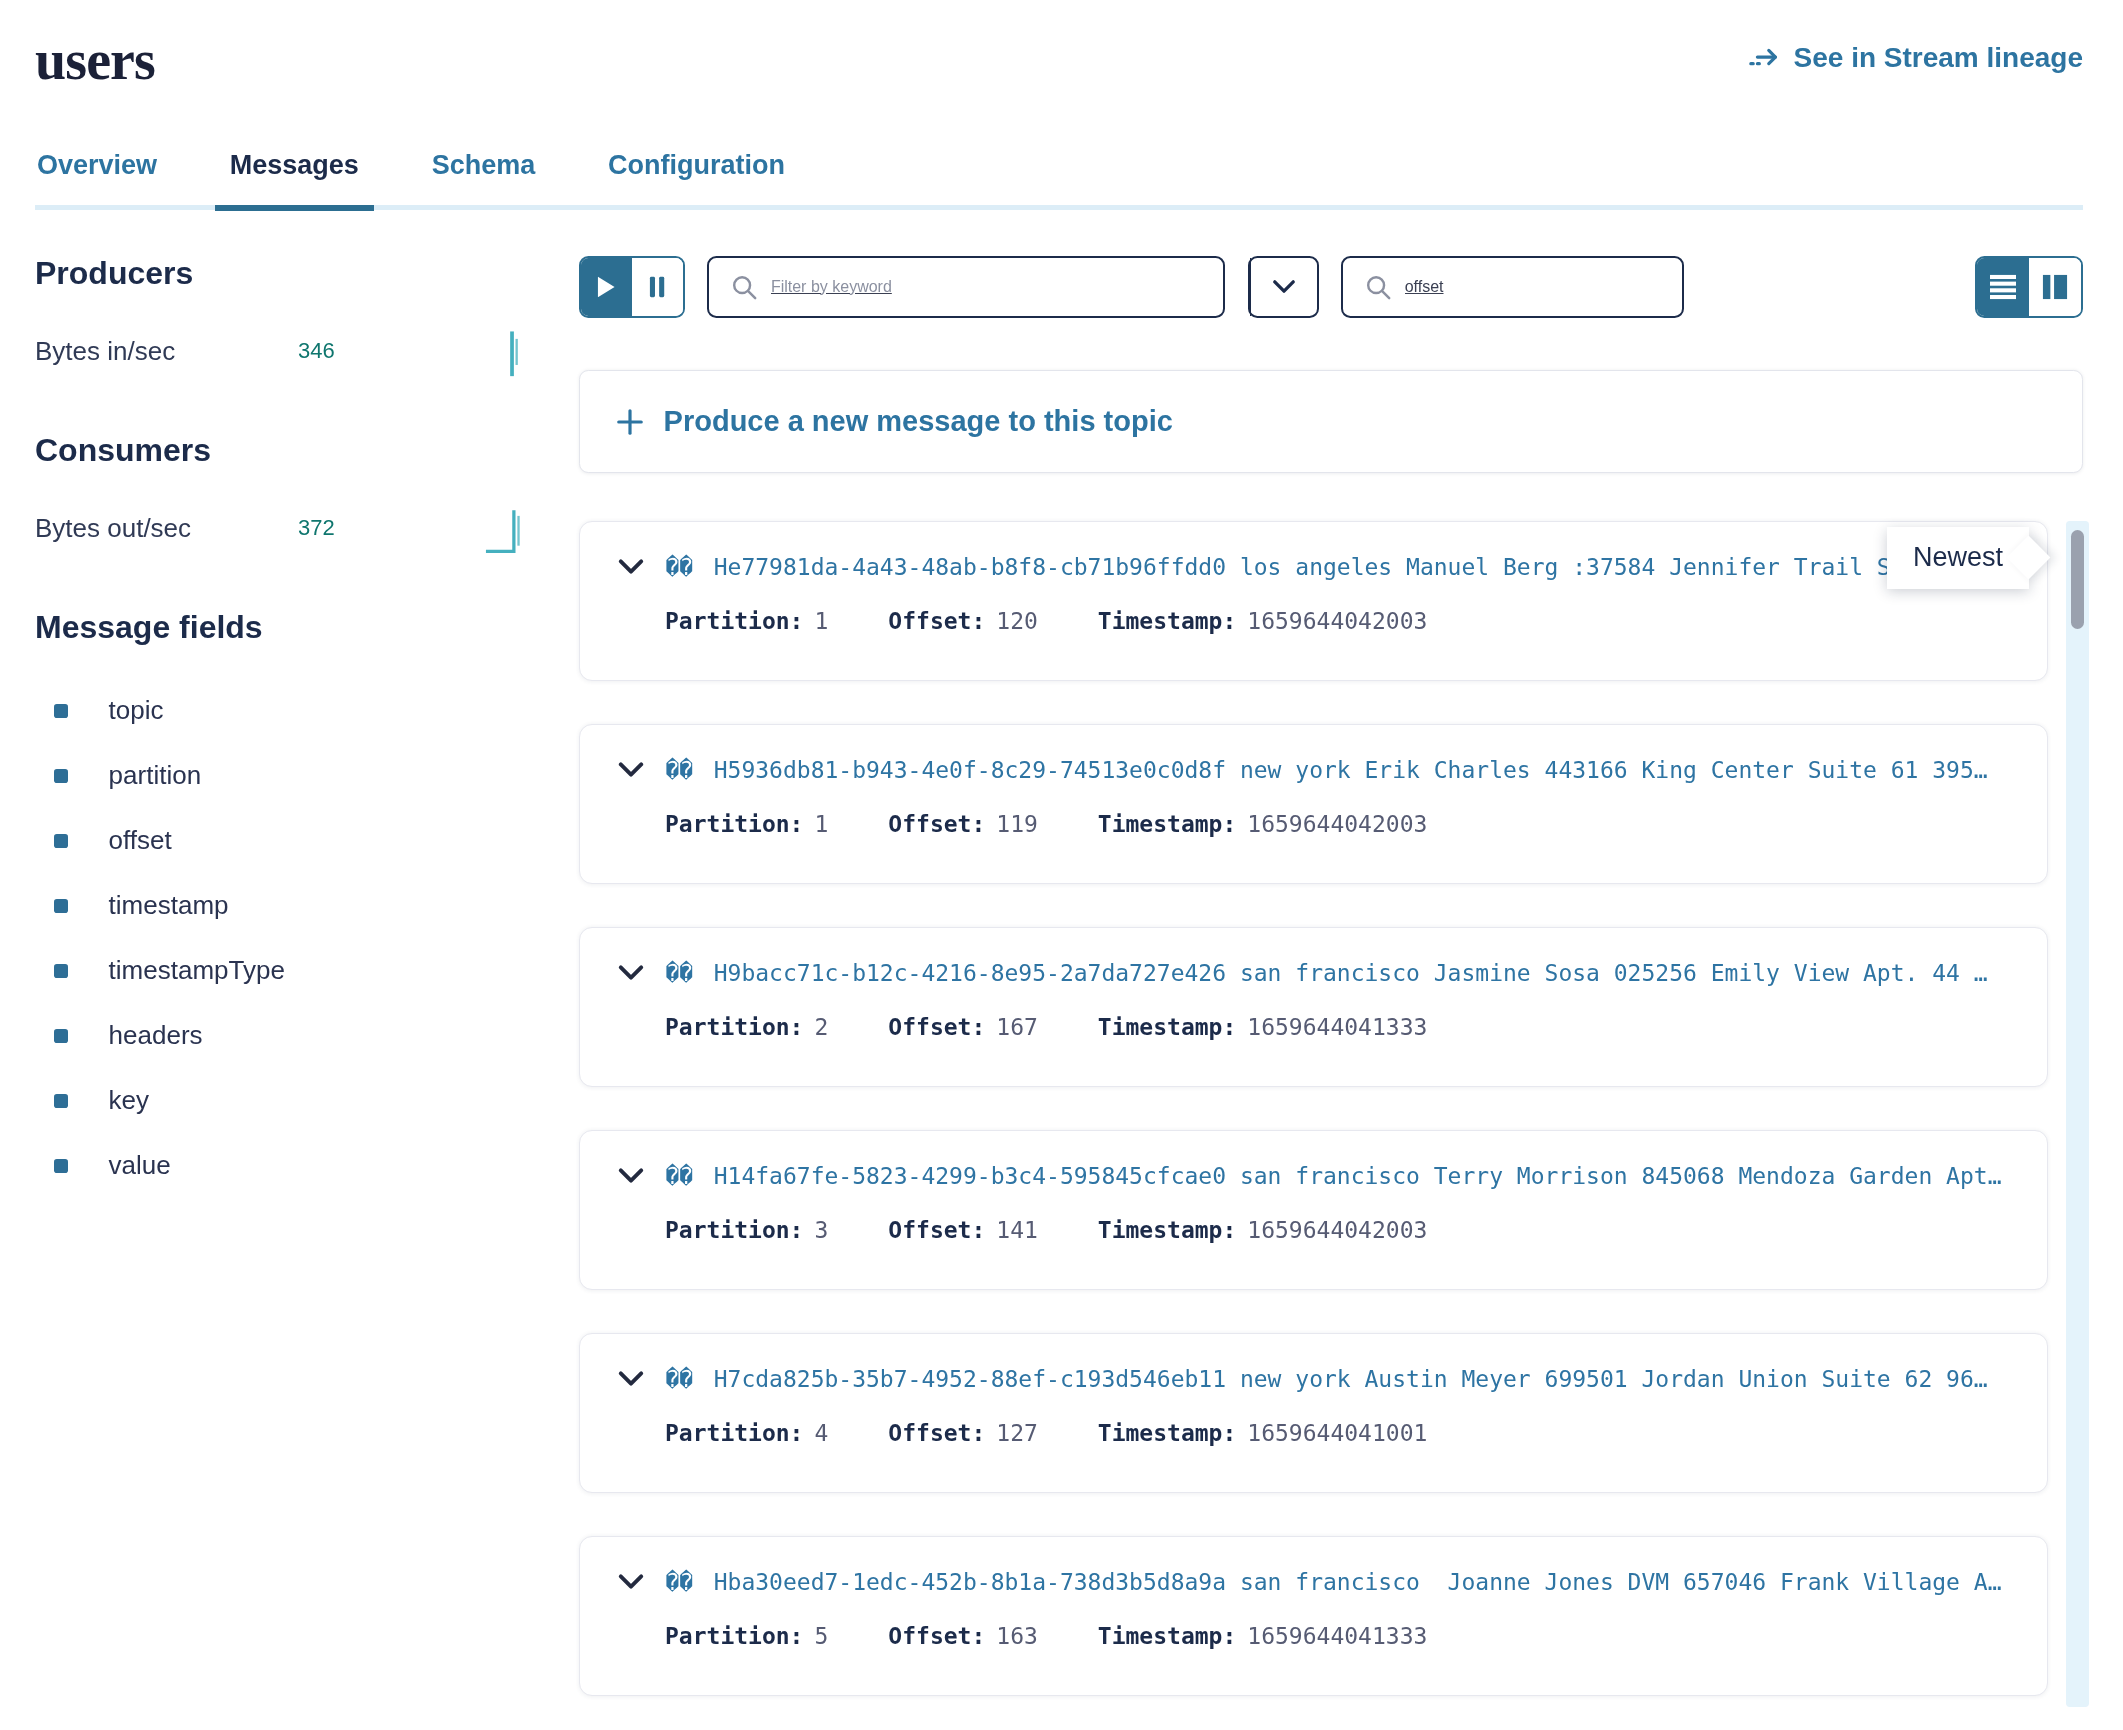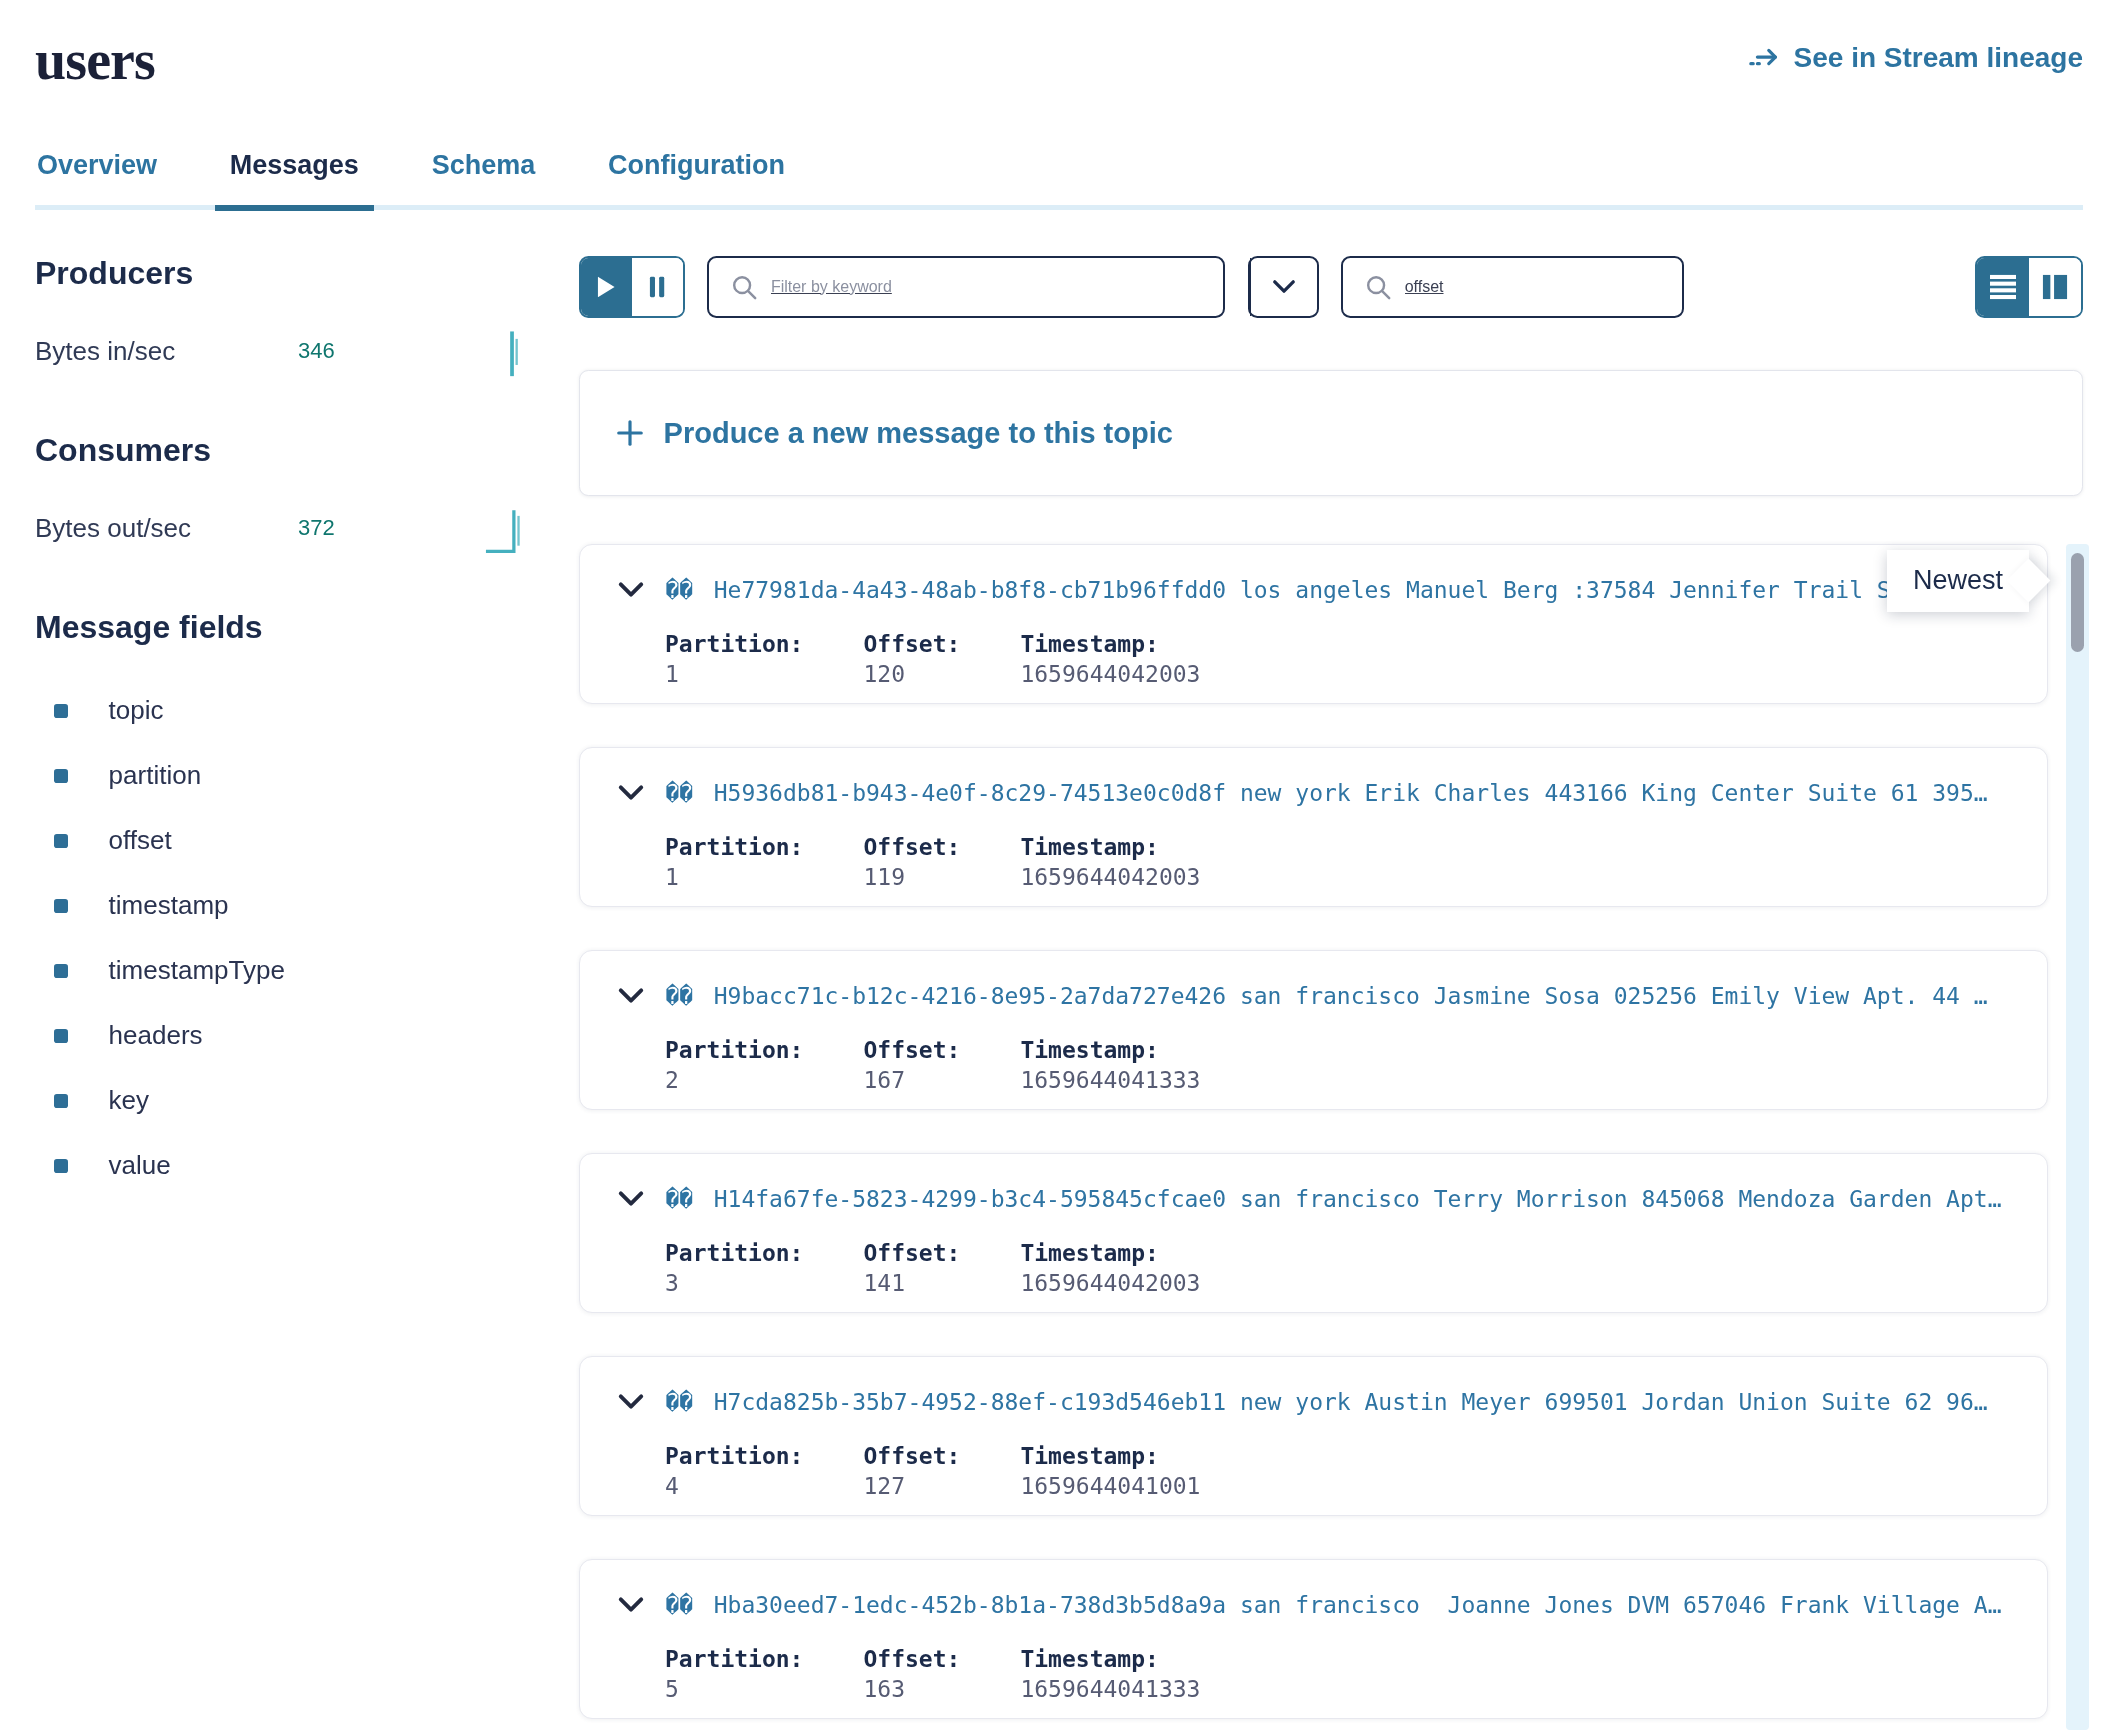--- a/index.html
+++ b/index.html
@@ -75,21 +75,21 @@
     border-radius: 9.3px; background: #fff; cursor: pointer; flex: 0 0 auto;
   }
   .select-value { font-size: 26px; color: #1c2b4a; display: flex; align-items: center; padding: 0 89px 0 22.4px; }
   .select-chevron { display: flex; align-items: center; justify-content: center; width: 67px; border-left: 1.9px solid #1c2b4a; }
   .offset-box { width: 343px; }
   .view-toggle { margin-left: auto; }
   .view-toggle .seg { width: 52px; }
 
   
   .produce-card {
-    margin-top: 52px; height: 126px; border: 1.9px solid #e3e5ec; border-radius: 9.3px;
+    margin-top: 52px; height: 103px; border: 1.9px solid #e3e5ec; border-radius: 9.3px;
     box-shadow: 0 0.9px 3.7px rgba(30,40,70,.08);
     display: flex; align-items: center; gap: 18.6px; padding: 0 35px;
     cursor: pointer; background: #fff;
   }
   .produce-label { color: #2d74a1; font-size: 29px; font-weight: 700; }
 
   
   .list-wrap { position: relative; margin-top: 48px; height: 1186px; }
   .cards { width: calc(100% - 35px); display: flex; flex-direction: column; gap: 43px; }
   .msg-card {
@@ -100,21 +100,21 @@
   .msg-top { display: flex; align-items: center; gap: 20.5px; cursor: pointer; }
   .msg-key {
     font-family: "DejaVu Sans Mono", monospace; font-size: 23px; color: #2e74a3;
     white-space: pre; overflow: hidden; flex: 1; min-width: 0;
   }
   .key-prefix { font-family: "DejaVu Sans Mono", monospace; font-size: 23px; color: #2e74a3; }
   .msg-meta {
     margin-top: 28px; margin-left: 48px; display: flex; gap: 60px;
     font-family: "DejaVu Sans Mono", monospace; font-size: 23px;
   }
-  .meta-group { display: flex; gap: 4px; flex-direction: column; }
+  .meta-group { display: flex; gap: 11px; }
   .meta-label { font-weight: 700; color: #1c2b4a; }
   .meta-value { color: #565b73; }
 
   
   .scrollbar-track {
     position: absolute; top: 0; bottom: 0px; right: -5.6px; width: 22.4px;
     background: #e4f3fb; border-radius: 3.7px;
   }
   .scrollbar-thumb {
     position: absolute; top: 9.3px; left: 4.7px; width: 13px; height: 99px;

